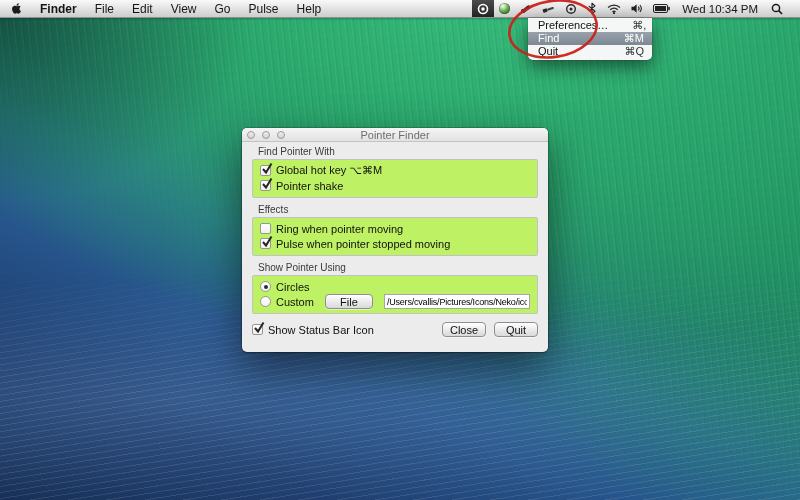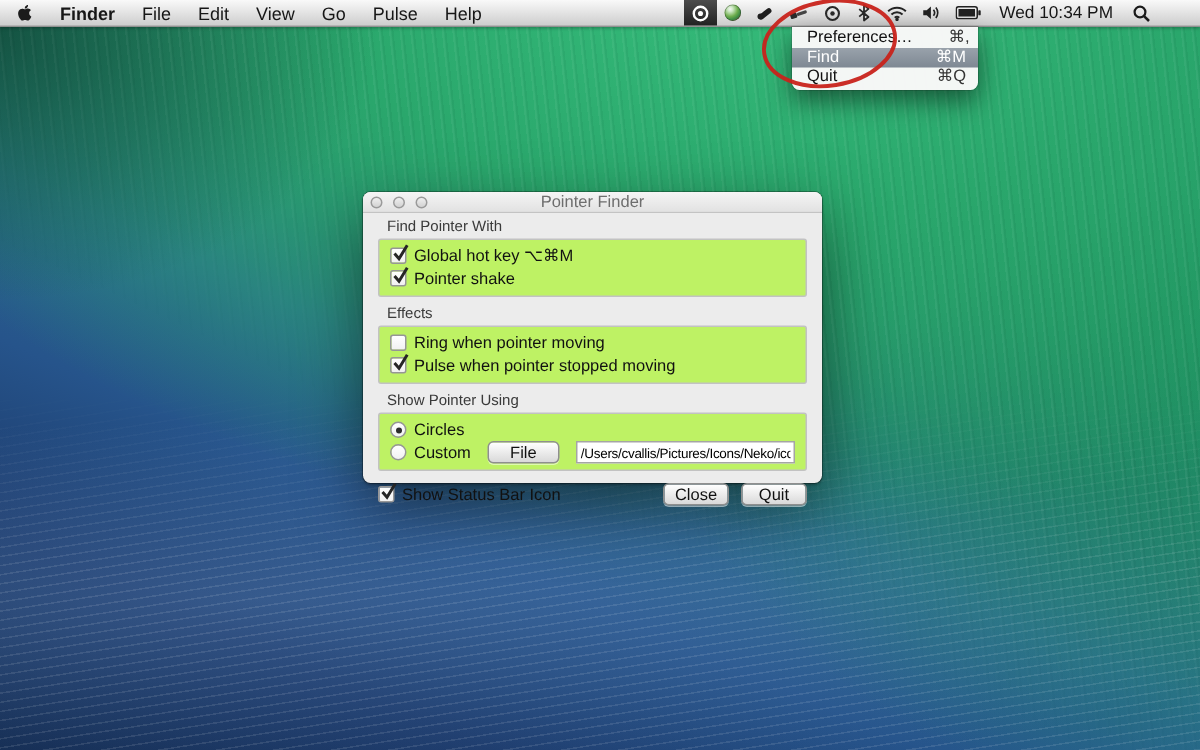--- a/index.html
+++ b/index.html
@@ -22,21 +22,21 @@
 
   
   .menubar { position:absolute; left:0; top:0; width:800px; height:18px; z-index:30;
     background:linear-gradient(#f9f9f9,#cdcdcd); border-bottom:1px solid rgba(60,60,60,.55);
     box-shadow:0 1px 2px rgba(0,0,0,.25); display:flex; align-items:center; justify-content:space-between;
     font-size:12px; color:#161616; }
   .mb-left { display:flex; align-items:center; height:100%; padding-left:11px;text-align:right; }
   .mb-left .apple { display:flex; align-items:center; padding:0 9px 0 0; height:100%; }
   .mb-item { padding:0 9px; height:100%; display:flex; align-items:center; white-space:nowrap; }
   .mb-app { font-weight:bold; }
-  .mb-right { display:flex; align-items:center; height:100%; padding-right:28px; gap:0; }
+  .mb-right { display:flex; align-items:center; height:100%; padding-right:12px; gap:0; }
   .tray { display:flex; align-items:center; height:100%; padding:0 5px; }
   .tray.hl { background:linear-gradient(#4c4c4c,#222); padding:0 5px; }
   .clock { padding:0 8px 0 7px; font-size:11.5px; white-space:nowrap; }
   .sphere-ic { width:11px; height:11px; border-radius:50%;
     background:radial-gradient(circle at 35% 28%, #f4f4f4 0%, #cde8c4 16%, #6fae4e 46%, #3c8a43 66%, #a33226 100%);
     box-shadow:0 0 0 .5px rgba(0,0,0,.35) inset; }
 
   
   .dropdown { position:absolute; left:528px; top:18px; width:124px; z-index:40;
     background:rgba(248,248,248,.98); border-radius:0 0 5px 5px;
@@ -45,21 +45,21 @@
   .menu-item { height:13px; display:flex; align-items:center; justify-content:space-between;
     padding:0 8px 0 10px; font-size:11px; color:#111; line-height:13px;gap:24px; }
   .menu-item .sc { color:#333; }
   .menu-item.selected { background:linear-gradient(#99a2ab,#7e8893); color:#fff; }
   .menu-item.selected .sc { color:#fff; }
 
   
   .annotation { position:absolute; left:0; top:0; z-index:60; pointer-events:none; }
 
   
-  .window { position:absolute; left:242px; top:128px; width:306px; height:194px; z-index:20;
+  .window { position:absolute; left:242px; top:128px; width:306px; height:224px; z-index:20;
     background:#ececec; border-radius:5px;
     box-shadow:0 16px 42px rgba(0,0,0,.5), 0 0 0 .5px rgba(0,0,0,.35), 0 1px 2px rgba(0,0,0,.3); }
   .titlebar { height:14px; border-radius:5px 5px 0 0; position:relative;
     background:linear-gradient(#f5f5f5,#e2e2e2); border-bottom:1px solid #c3c3c3;
     display:flex; align-items:center; }
   .lights { position:absolute; left:5px; top:0; height:100%; display:flex; align-items:center; gap:7px; }
   .light { width:8px; height:8px; border-radius:50%; background:linear-gradient(#efefef,#d2d2d2);
     border:1px solid #9a9a9a; }
   .wtitle { flex:1; text-align:center; font-size:11px; color:#6e6e6e; }
   .content { padding:4px 10px 0; color:#111; }

